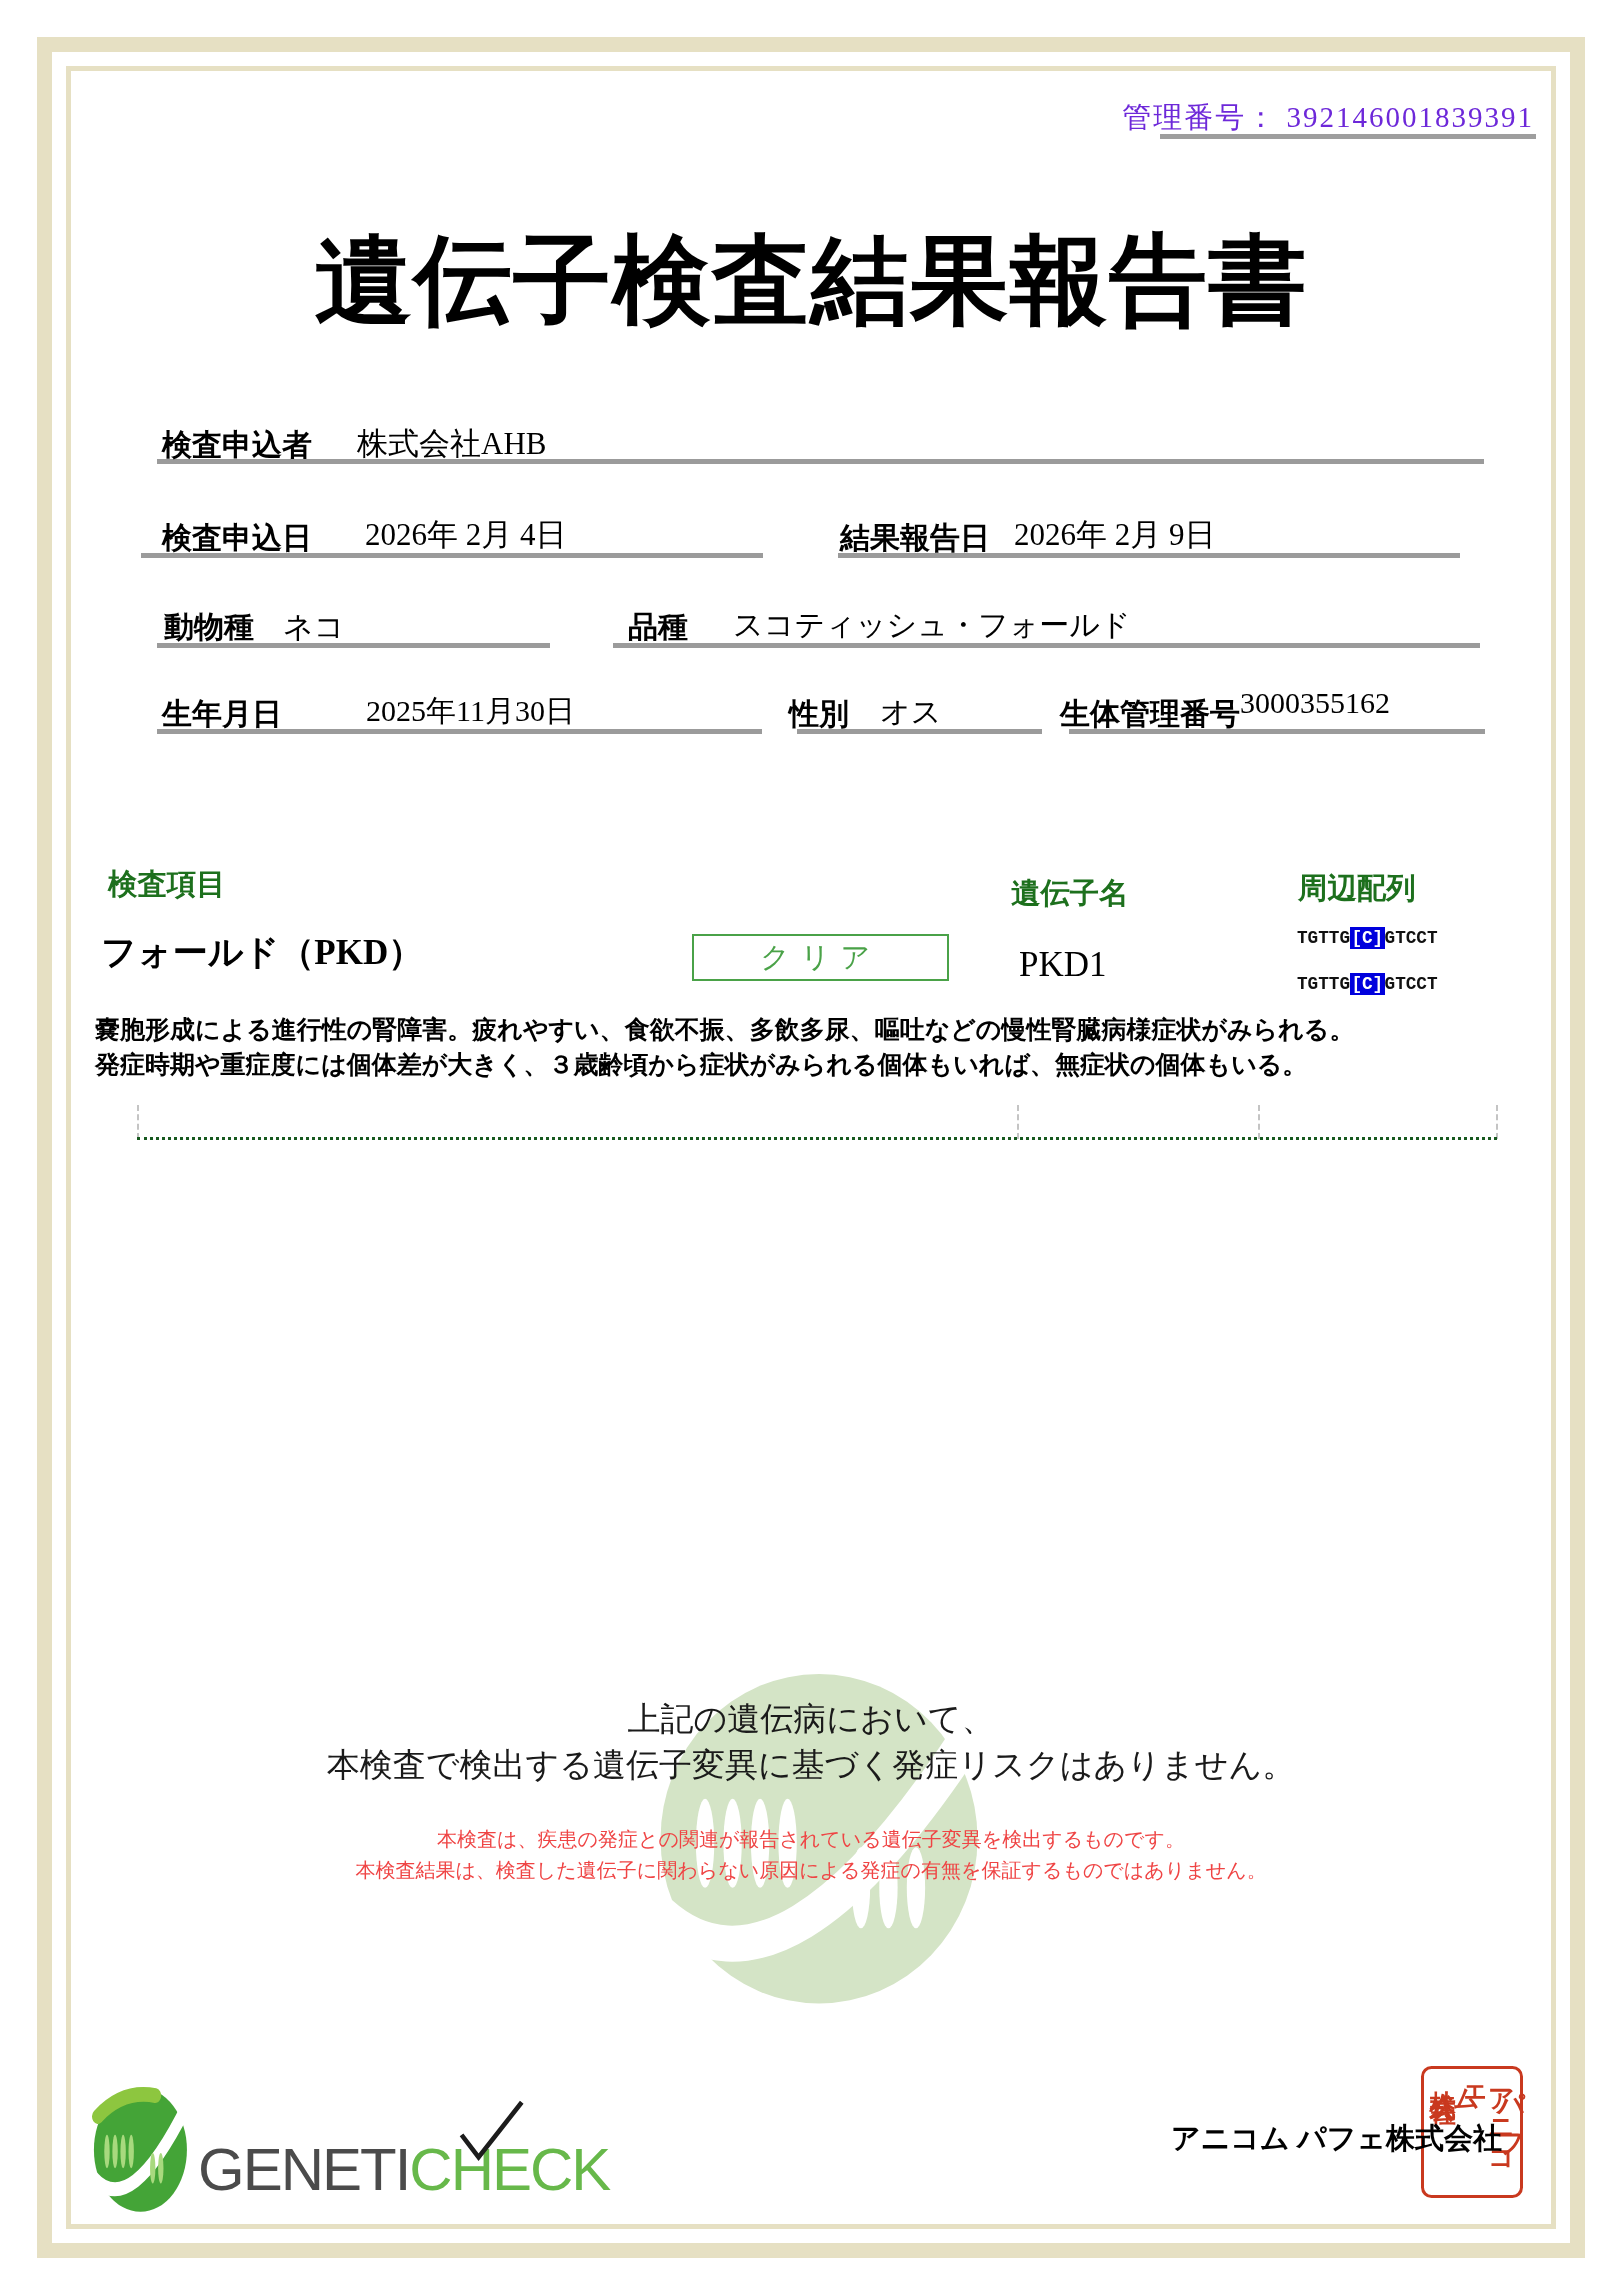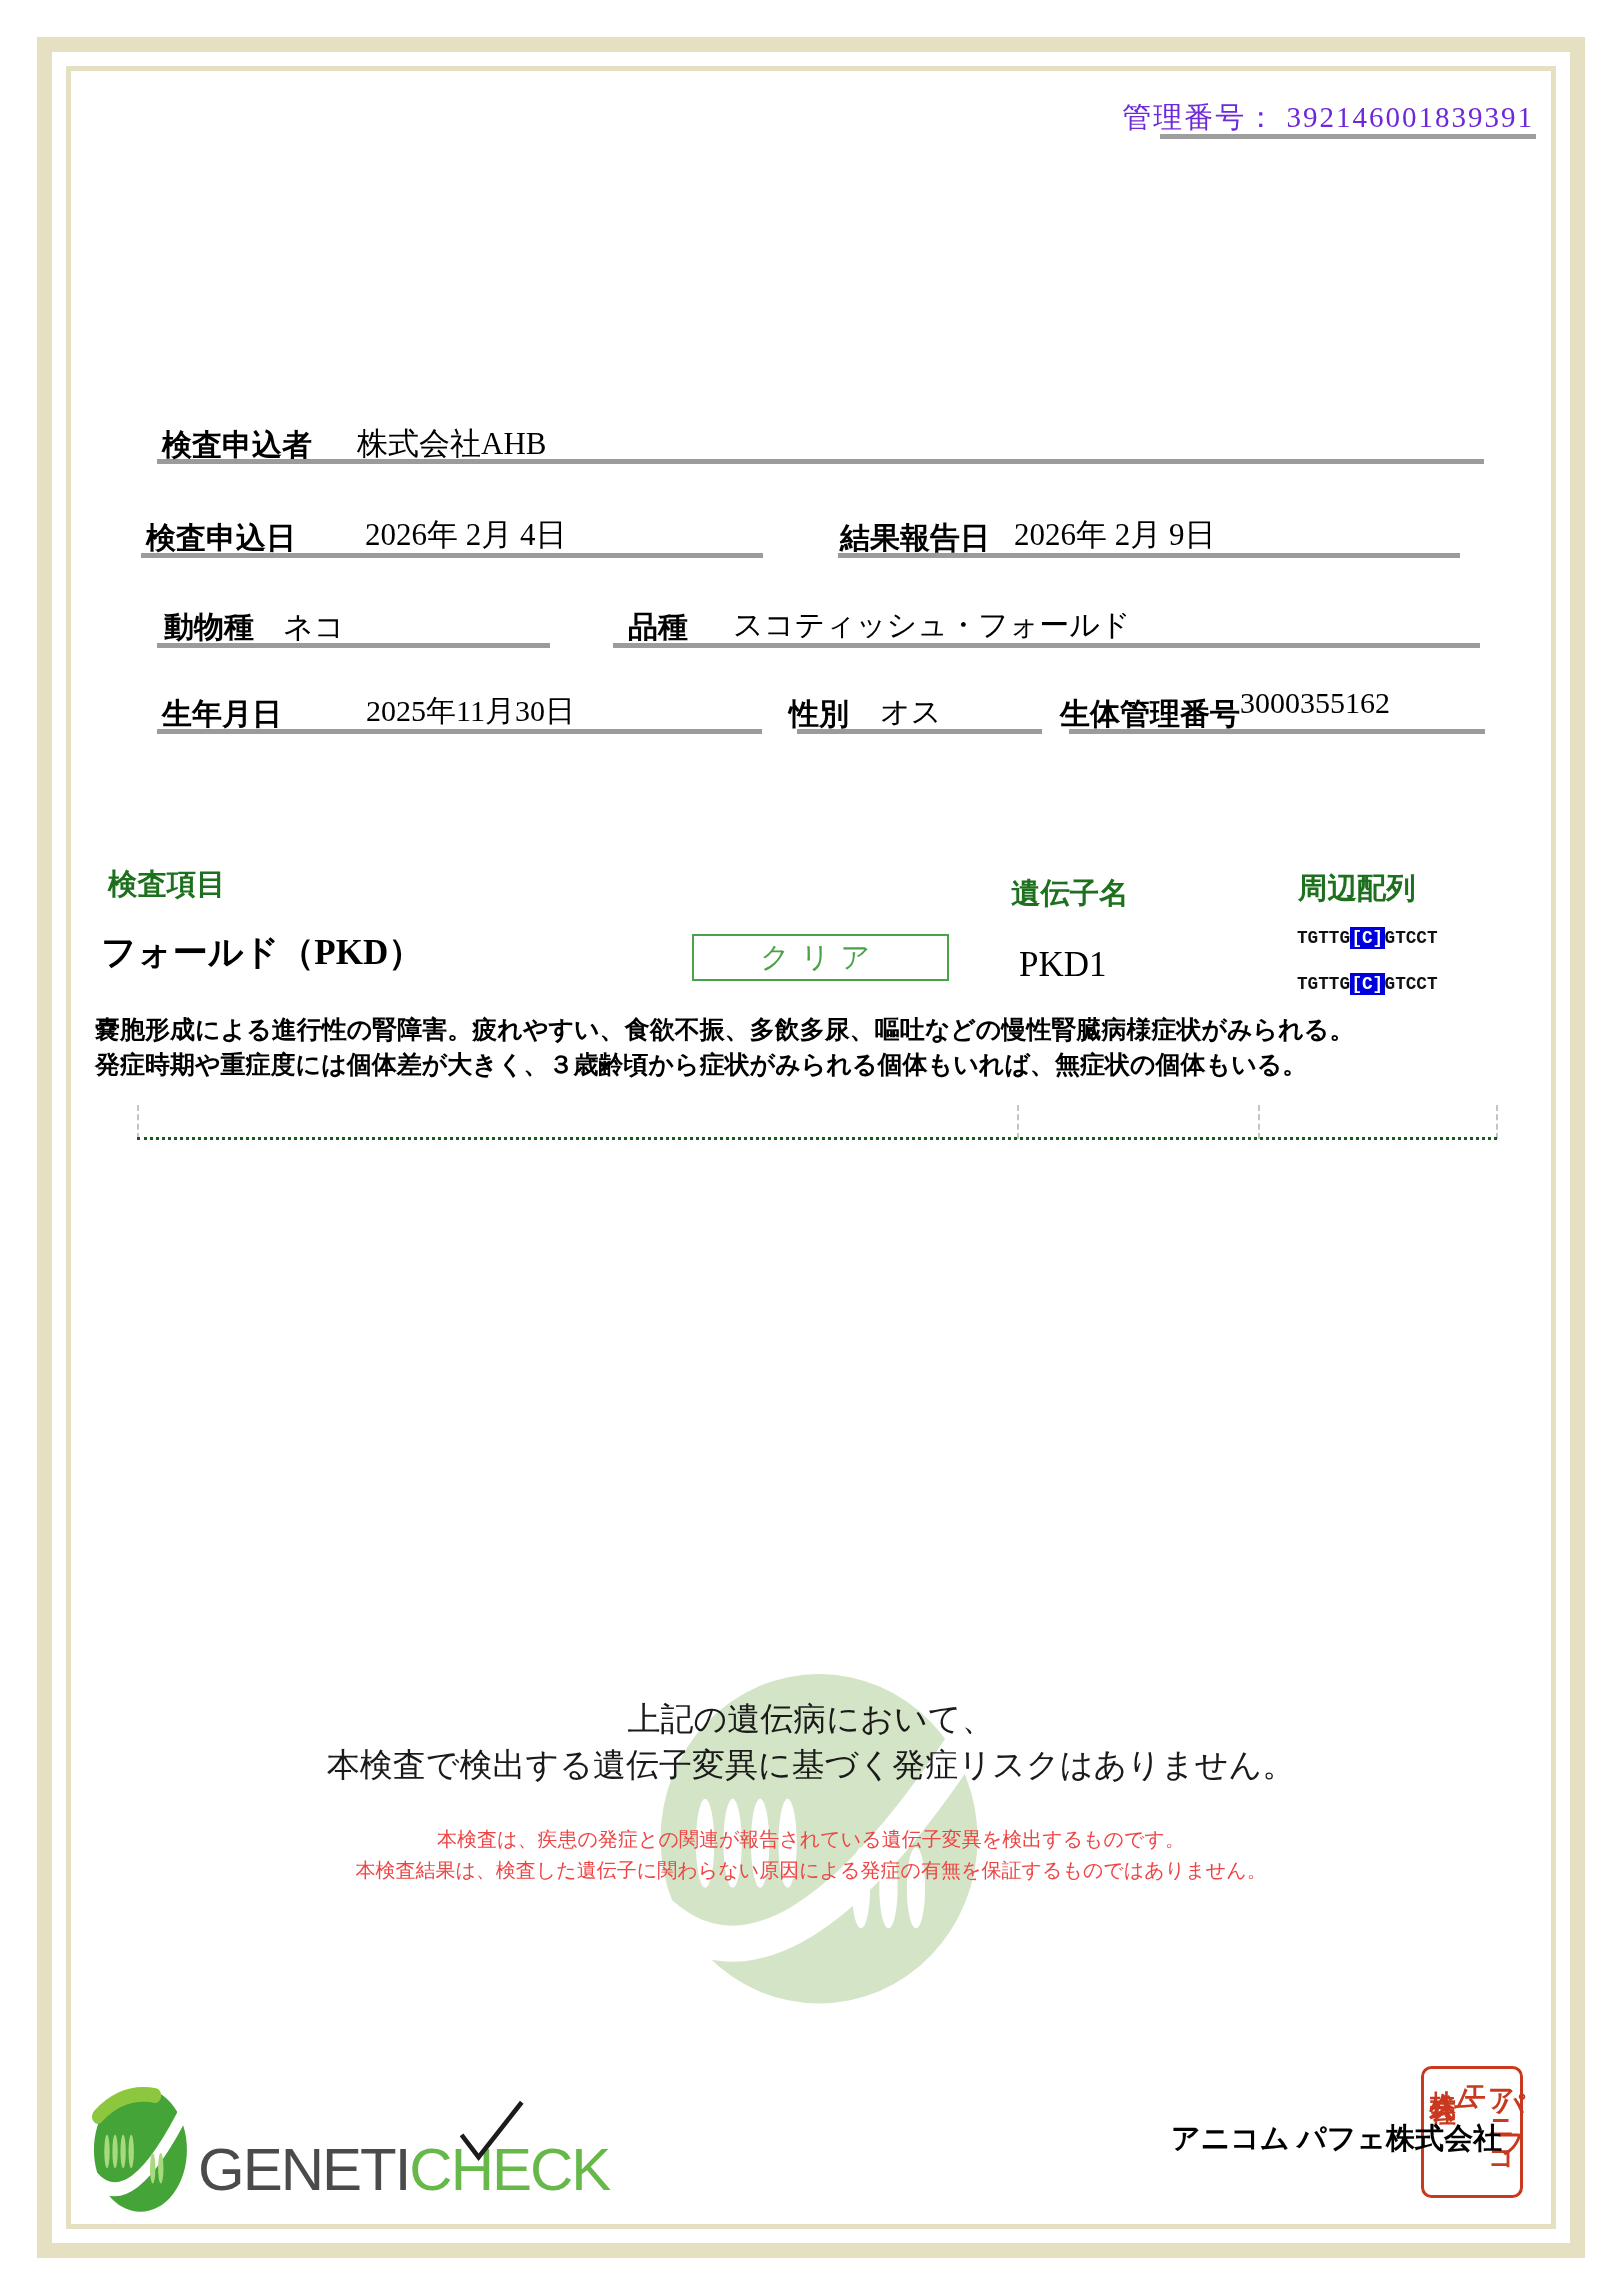--- a/index.html
+++ b/index.html
@@ -86,26 +86,27 @@
 
   <div class="frame-outer"></div>
   <div class="frame-inner"></div>
 
   <div class="abs admin z1">
     <span>管理番号：</span>
     <span>392146001839391</span>
   </div>
   <div class="admin-line"></div>
 
+  <div class="title z1">遺伝子検査結果報告書</div>
 
   <span class="abs lbl z1" style="left:162px;top:425px;">検査申込者</span>
   <span class="abs val z1" style="left:357px;top:423px;font-size:31px;">株式会社AHB</span>
   <div class="ul" style="left:157px;top:459px;width:1327px;"></div>
 
-  <span class="abs lbl z1" style="left:146px;top:518px;text-align:center;">検査申込日</span>
+  <span class="abs lbl z1" style="left:162px;top:518px;text-align:center;">検査申込日</span>
   <span class="abs val z1" style="left:365px;top:514px;font-size:31px;">2026年 2月 4日</span>
   <span class="abs lbl z1" style="left:840px;top:518px;">結果報告日</span>
   <span class="abs val z1" style="left:1014px;top:514px;font-size:31px;">2026年 2月 9日</span>
   <div class="ul" style="left:141px;top:553px;width:622px;"></div>
   <div class="ul" style="left:838px;top:553px;width:622px;"></div>
 
   <span class="abs lbl z1" style="left:164px;top:607px;">動物種</span>
   <span class="abs val z1" style="left:283px;top:607px;">ネコ</span>
   <span class="abs lbl z1" style="left:628px;top:607px;">品種</span>
   <span class="abs val z1" style="left:733px;top:605px;">スコティッシュ・フォールド</span>

